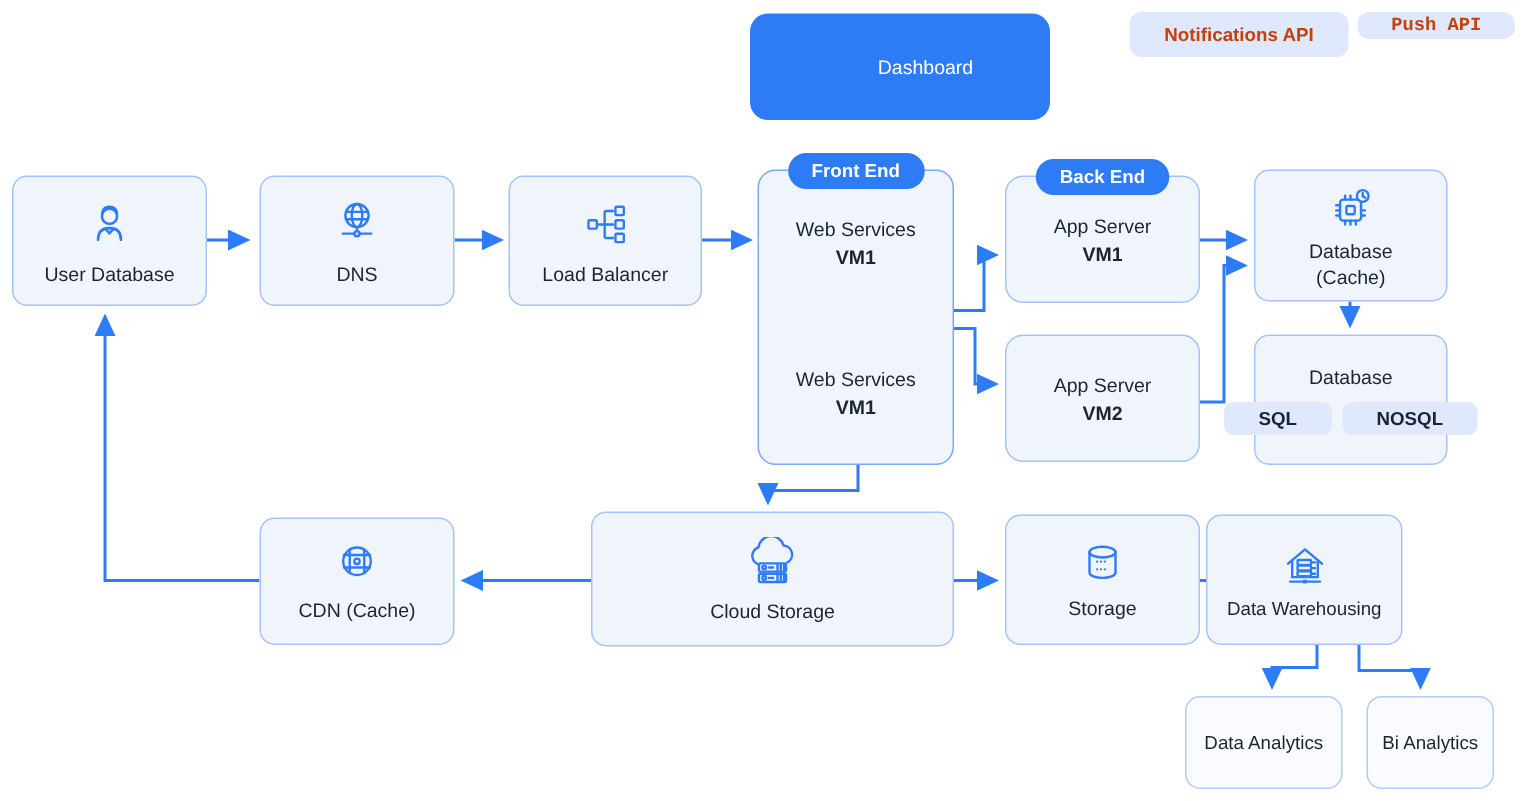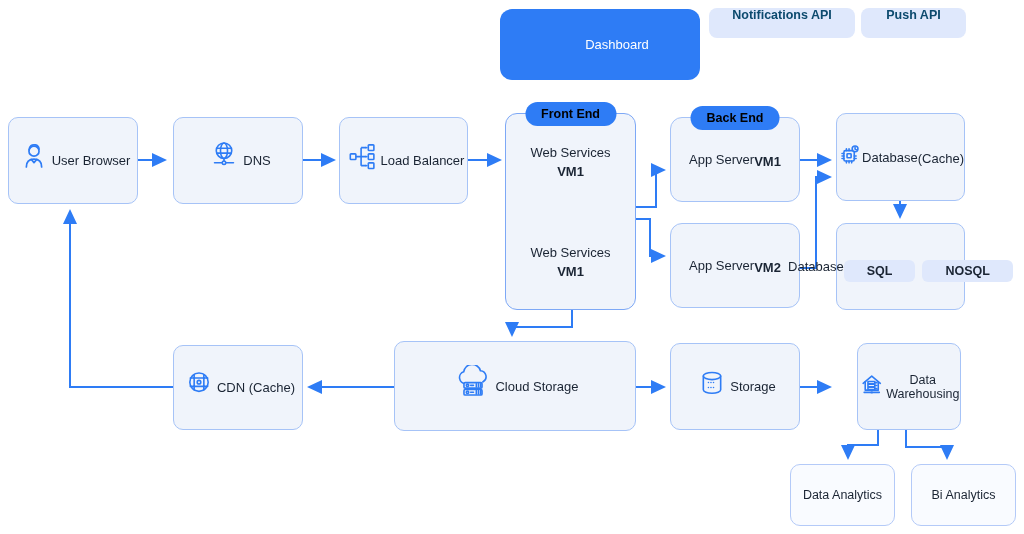--- a/index.html
+++ b/index.html
@@ -4,47 +4,47 @@
 <style>
   html,body{margin:0;padding:0;background:#ffffff;}
   .canvas{
     position:relative;width:1024px;height:534px;background:#ffffff;overflow:hidden;
     font-family:"Liberation Sans",sans-serif;color:#1a2433;
   }
   .wires{position:absolute;left:0;top:0;width:1024px;height:534px;pointer-events:none;}
   .node{
     position:absolute;box-sizing:border-box;
     background:#f0f4fb;border:1.5px solid #a6c3f7;border-radius:10px;
-    display:flex;flex-direction:row;align-items:center;justify-content:center;
+    display:flex;flex-direction:column;align-items:center;justify-content:center;
     font-size:13px;color:#1a2433;text-align:center;
   }
   .node .icon{margin-bottom:7px;}
   .node-white{background:#f9fbff;border:1.5px solid #b4caf8;border-radius:10px;}
   .group{
     position:absolute;box-sizing:border-box;background:#f0f4fb;
     border:1.5px solid #7da8f6;border-radius:12px;
   }
   .pill{
     position:absolute;left:50%;transform:translateX(-50%);top:-12px;
-    background:#2e7cf5;color:#000000;border-radius:13px;
+    background:#2e7cf5;color:#ffffff;border-radius:13px;
     font-size:12.5px;font-weight:600;line-height:24px;height:24px;
     padding:0 16px;white-space:nowrap;
   }
   .vmblock{position:absolute;left:0;width:100%;text-align:center;font-size:13px;}
   .vm{font-weight:700;margin-top:4px;}
   .sub2{margin-top:2px;}
   .bluebox{
     position:absolute;box-sizing:border-box;background:#2e7cf5;color:#ffffff;
     display:flex;align-items:center;justify-content:center;
     font-size:13px;font-weight:500;
   }
   .tagbox{
-    position:absolute;box-sizing:border-box;background:#dfe8fc;color:#0c4a6e;
-    display:flex;align-items:flex-start;justify-content:center;
-    font-size:12.5px;font-weight:600;border-radius:8px;
+    position:absolute;box-sizing:border-box;background:#dfe8fc;color:#c2410c;
+    display:flex;align-items:center;justify-content:center;
+    font-size:12.5px;font-weight:600;border-radius:8px;margin-left:44px;
   }
   .tagrow{display:flex;gap:7px;margin-top:9px;}
   .tag{background:#dfe8fc;border-radius:6px;padding:4px 23px;font-size:12.5px;font-weight:600;}
   svg.icon *{vector-effect:non-scaling-stroke;}
 </style>
 </head>
 <body>
 
 <div class="canvas">
 
@@ -72,32 +72,32 @@
       <path d="M906 430 V447 H947 V457" marker-end="url(#arr)"></path>
     </g>
   </svg>
 
   <div class="bluebox" style="left:500px;top:9px;width:200px;height:71px;border-radius:12px;padding-left:34px;">
     <span>Dashboard</span>
   </div>
   <div class="tagbox" style="left:709px;top:8px;width:146px;height:30px;">
     <span>Notifications API</span>
   </div>
-  <div class="tagbox" style="left:861px;top:8px;width:105px;height:30px;">
+  <div class="tagbox" style="left:861px;top:8px;width:105px;height:18px;font-family:Liberation Mono, monospace;">
     <span>Push API</span>
   </div>
 
   <div class="node" style="left:8px;top:117px;width:130px;height:87px;">
     <svg class="icon" width="36" height="36" viewBox="0 0 40 40" stroke="#2e7cf5" stroke-width="1.7" fill="none" stroke-linecap="round" stroke-linejoin="round">
       <circle cx="20" cy="13.5" r="5.6"></circle>
       <path d="M14.6 12 q0.5 -6.5 7 -5.4 q3.6 0.8 4 4.6"></path>
       <path d="M11.5 31 q0 -8.7 8.5 -8.7 q8.5 0 8.5 8.7"></path>
       <path d="M17 22.8 l3 3.4 3 -3.4"></path>
     </svg>
-    <div>User Browser</div>
+    <div>User Database</div>
   </div>
 
   <div class="node" style="left:173px;top:117px;width:130px;height:87px;">
     <svg class="icon" width="38" height="36" viewBox="0 0 40 40" stroke="#2e7cf5" stroke-width="1.6" fill="none" stroke-linecap="round" stroke-linejoin="round">
       <circle cx="20" cy="13" r="8.6"></circle>
       <ellipse cx="20" cy="13" rx="3.9" ry="8.6"></ellipse>
       <path d="M12.2 10.3 H27.8 M12.2 15.7 H27.8"></path>
       <path d="M20 21.6 V24.6"></path>
       <circle cx="20" cy="26.4" r="1.9"></circle>
       <path d="M9.5 26.4 H18 M22 26.4 H30.5"></path>
@@ -200,35 +200,35 @@
       <circle cx="15.8" cy="17" r="0.9" fill="#2e7cf5" stroke="none"></circle>
       <circle cx="18.8" cy="17" r="0.9" fill="#2e7cf5" stroke="none"></circle>
       <circle cx="21.8" cy="17" r="0.9" fill="#2e7cf5" stroke="none"></circle>
       <circle cx="15.8" cy="23" r="0.9" fill="#2e7cf5" stroke="none"></circle>
       <circle cx="18.8" cy="23" r="0.9" fill="#2e7cf5" stroke="none"></circle>
       <circle cx="21.8" cy="23" r="0.9" fill="#2e7cf5" stroke="none"></circle>
     </svg>
     <div>Storage</div>
   </div>
 
-  <div class="node" style="left:857px;top:343px;width:104px;height:87px;font-size:12.5px;">
+  <div class="node" style="left:804px;top:343px;width:131px;height:87px;font-size:12.5px;">
     <svg class="icon" width="38" height="36" viewBox="0 0 40 40" stroke="#2e7cf5" stroke-width="1.6" fill="none" stroke-linecap="round" stroke-linejoin="round" style="margin-bottom:3px;">
       <path d="M7.5 17.5 L20 7 L32.5 17.5"></path>
       <path d="M10.5 15.3 V27.5 H29.5 V15.3"></path>
       <rect x="14.5" y="14.8" width="10" height="3.6" rx="0.6"></rect>
       <rect x="14.5" y="19" width="10" height="3.6" rx="0.6"></rect>
       <rect x="14.5" y="23.2" width="10" height="3.6" rx="0.6"></rect>
       <path d="M24.5 16.6 H27.5 M24.5 20.8 H27.5 M24.5 25 H27.5"></path>
       <path d="M9 30.8 H31"></path>
       <rect x="18.6" y="29.4" width="2.8" height="2.8" fill="#2e7cf5" stroke="none"></rect>
     </svg>
     <div>Data Warehousing</div>
   </div>
 
   <div class="node node-white" style="left:790px;top:464px;width:105px;height:62px;font-size:12.5px;">
     <div>Data Analytics</div>
   </div>
 
-  <div class="node node-white" style="left:911px;top:464px;width:105px;height:62px;font-size:12.5px;">
+  <div class="node node-white" style="left:911px;top:464px;width:85px;height:62px;font-size:12.5px;">
     <div>Bi Analytics</div>
   </div>
 
 </div>
 
 </body></html>

